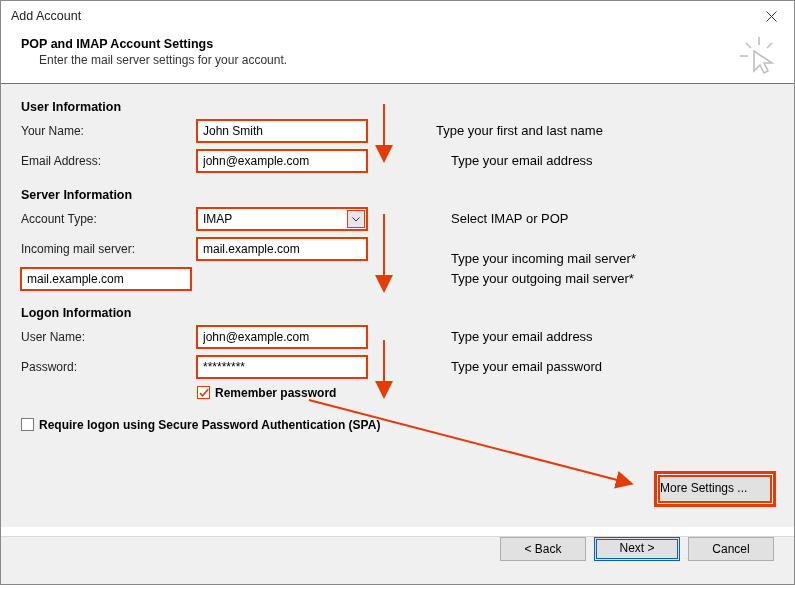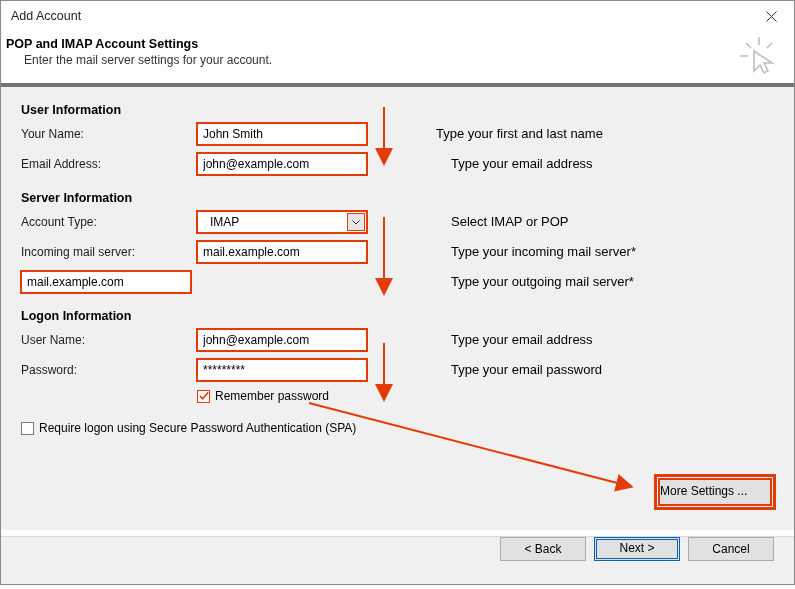--- a/index.html
+++ b/index.html
@@ -33,23 +33,23 @@
   .titlebar .close {
     width: 46px;
     height: 30px;
     display: flex;
     align-items: center;
     justify-content: center;
     cursor: pointer;
   }
   .titlebar .close svg { width: 11px; height: 11px; }
   .header {
-    padding: 6px 20px 16px 5px;
-    position: relative;
-    border-bottom: 4px solid #737373;
+    padding: 6px 20px 16px 20px;
+    position: relative;
+    border-bottom: 1px solid #737373;
   }
   .header .heading {
     font-weight: 600;
     font-size: 12.5px;
   }
   .header .sub {
     font-size: 12px;
     padding-left: 18px;
     margin-top: 2px;
     color: #333;
@@ -97,21 +97,21 @@
     font-family: inherit;
     font-size: 12px;
     background: #fff;
   }
   .select {
     width: 170px;
     height: 22px;
     box-sizing: border-box;
     border: 1px solid #7a7a7a;
     background: #fff;
-    padding: 2px 12px;
+    padding: 2px 5px;
     font-size: 12px;
     display: flex;
     align-items: center;
     justify-content: space-between;
     position: relative;
   }
   .select .sel-btn {
     position: absolute;
     right: 1px;
     top: 1px;
@@ -125,23 +125,23 @@
   .hl { outline: 2px solid #e53b07; outline-offset: -1px; }
   .hl-box { border: 2px solid #e53b07 !important; }
   .hint {
     position: absolute;
     color: #000000;
     font-size: 13px;
     white-space: nowrap;
   }
   .checkbox-row {
     display: flex;
-    align-items: center;
     margin-top: 6px;
     font-size: 12px;
+    font-weight: bold;
   }
   .chkbox {
     width: 13px; height: 13px;
     border: 1px solid #7a7a7a;
     background: #fff;
     margin-right: 5px;
     display: inline-flex;
     align-items: center;
     justify-content: center;
     box-sizing: border-box;
@@ -266,21 +266,21 @@
         </div>
       </div>
       <div class="hint" style="left:430px;top:3px">Select IMAP or POP</div>
     </div>
 
     <div class="row">
       <div class="lbl">Incoming mail server:</div>
       <div class="inputwrap">
         <input type="text" class="txt hl" value="mail.example.com" style="">
       </div>
-      <div class="hint" style="left:430px;top:3px">Type your incoming mail server*</div>
+      <div class="hint" style="left:430px;top:13px">Type your incoming mail server*</div>
     </div>
 
     <div class="row">
       <div class="inputwrap">
         <input type="text" class="txt hl" value="mail.example.com" style="">
       </div>
       <div class="hint" style="left:430px;top:3px">Type your outgoing mail server*</div>
     </div>
 
     <div class="section-title">Logon Information</div>

